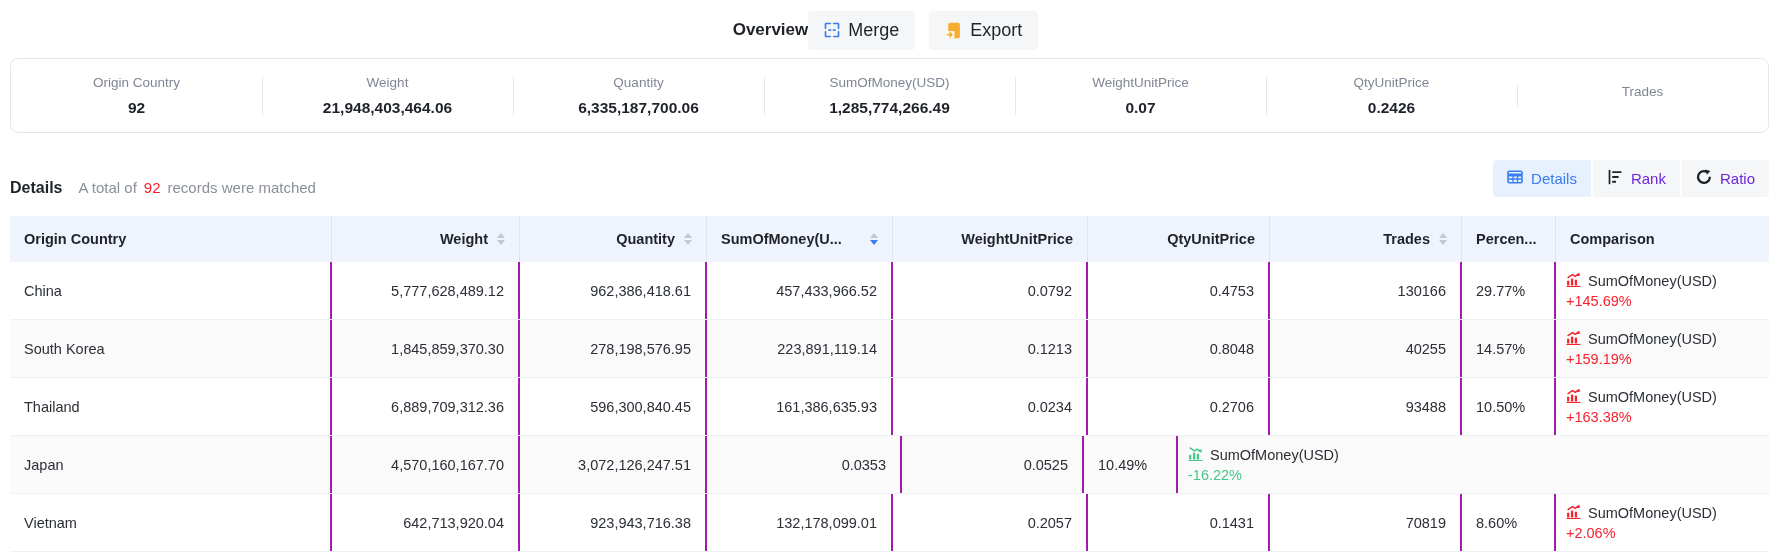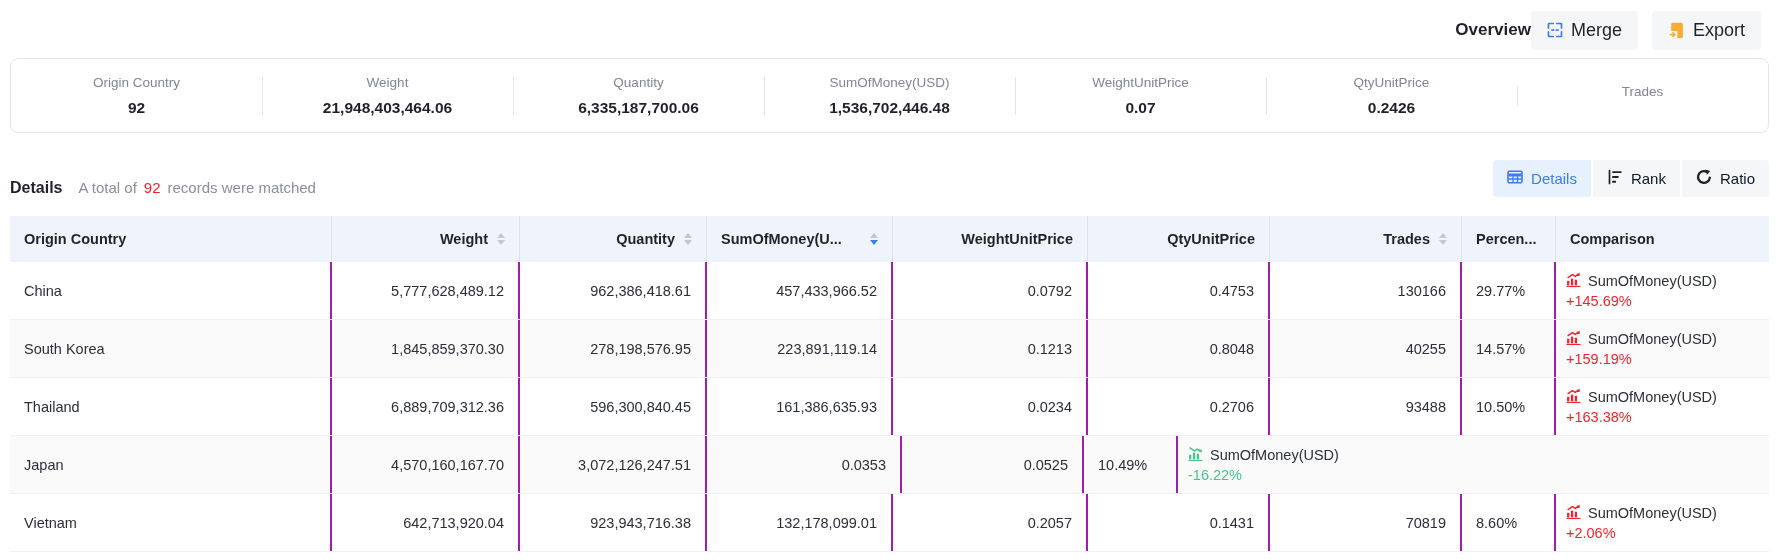--- a/index.html
+++ b/index.html
@@ -1,20 +1,20 @@
 <!DOCTYPE html>
 <html><head>
 <meta charset="utf-8">
 <style>
   * { margin:0; padding:0; box-sizing:border-box; }
   html,body { width:1779px; height:559px; overflow:hidden; background:#fff;
               font-family:"Liberation Sans","DejaVu Sans",sans-serif; color:#1f2329; }
 
   
-  .topbar { display:flex; justify-content:flex-end; align-items:center; padding:12px 18px 0 10px; height:48px; }
+  .topbar { display:flex; justify-content:center; align-items:center; padding:12px 18px 0 10px; height:48px; }
   .page-title { font-size:17px; font-weight:bold; }
   .topbar-actions { display:flex; gap:14px; }
   .btn { display:inline-flex; align-items:center; gap:8px; background:#f5f6f8; border:none; border-radius:4px;
          padding:9px 16px; font-size:18px; color:#1f2329; cursor:pointer; font-family:inherit; }
   .btn svg { display:block; }
 
   
   .overview-card { margin:10px 10px 0 10px; border:1px solid #e5e6eb; border-radius:8px; height:75px;
                    display:flex; align-items:center; }
   .stat { flex:1; text-align:center; position:relative; padding:4px 0; }
@@ -23,21 +23,21 @@
   .stat-value { color:#1f2329; font-size:15.5px; font-weight:bold; }
 
   
   .details-bar { display:flex; justify-content:space-between; align-items:flex-end; margin:26px 10px 0 10px; height:38px; }
   .details-left { display:flex; align-items:baseline; }
   .details-title { font-size:16px; font-weight:bold; margin-right:16px; }
   .details-summary { color:#8a8f99; font-size:15px; }
   .details-summary .count { color:#f5222d; margin:0 7px; }
   .tabs { display:flex; gap:2px; }
   .tab { display:inline-flex; align-items:center; gap:8px; padding:0 14px; height:37px; background:#f5f6f8;
-         font-size:15px; color:#0f172a; cursor:pointer; border:none; font-family:inherit; }
+         font-size:15px; color:#6d28d9; cursor:pointer; border:none; font-family:inherit; }
   .tab:first-child { border-radius:4px 0 0 4px; }
   .tab:last-child  { border-radius:0 4px 4px 0; }
   .tab.active { background:#e7f1fe; color:#3a7df0; }
 
   
   .table { margin:19px 10px 0 10px; font-size:14.5px; }
   .thead { display:flex; background:#eef3fc; height:46px; font-weight:bold; }
   .th { display:flex; align-items:center; padding:0 14px; height:100%; border-right:1px solid #dde2ec; white-space:nowrap; overflow:hidden; }
   .th:last-child { border-right:none; }
   .th.right { justify-content:flex-end; }
@@ -107,21 +107,21 @@
   <div class="stat">
     <div class="stat-label">Weight</div>
     <div class="stat-value">21,948,403,464.06</div>
   </div>
   <div class="stat">
     <div class="stat-label">Quantity</div>
     <div class="stat-value">6,335,187,700.06</div>
   </div>
   <div class="stat">
     <div class="stat-label">SumOfMoney(USD)</div>
-    <div class="stat-value">1,536,702,446.48</div>
+    <div class="stat-value">1,285,774,266.49</div>
   </div>
   <div class="stat">
     <div class="stat-label">WeightUnitPrice</div>
     <div class="stat-value">0.07</div>
   </div>
   <div class="stat">
     <div class="stat-label">QtyUnitPrice</div>
     <div class="stat-value">0.2426</div>
   </div>
   <div class="stat">

